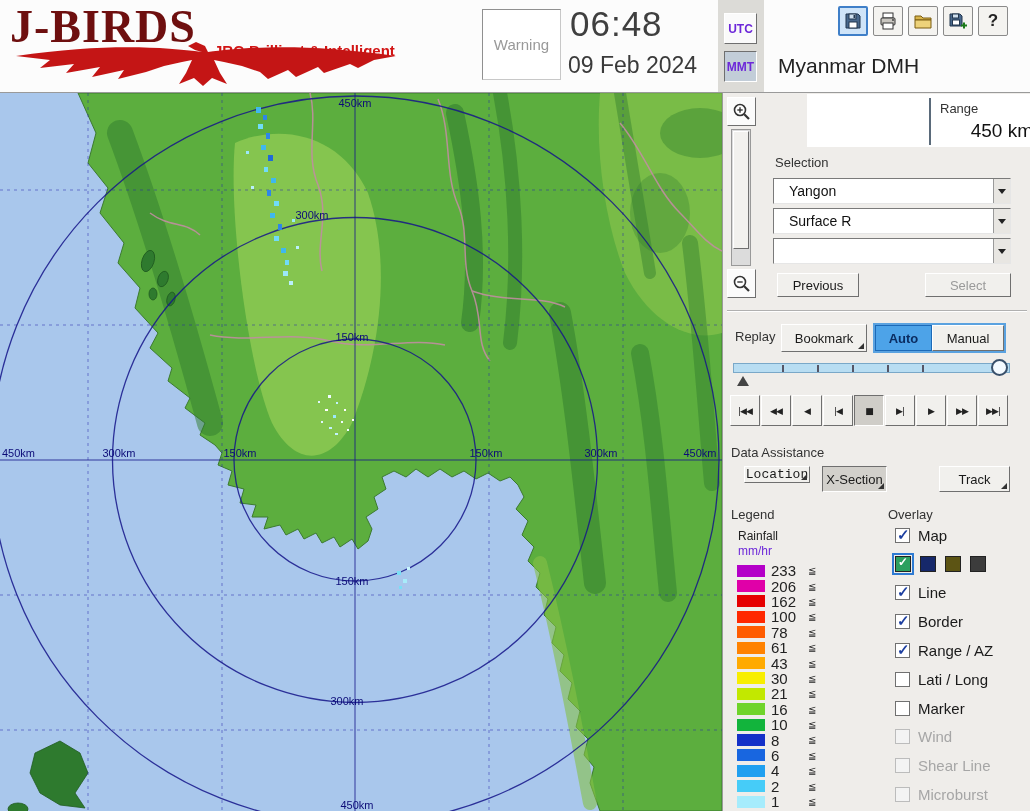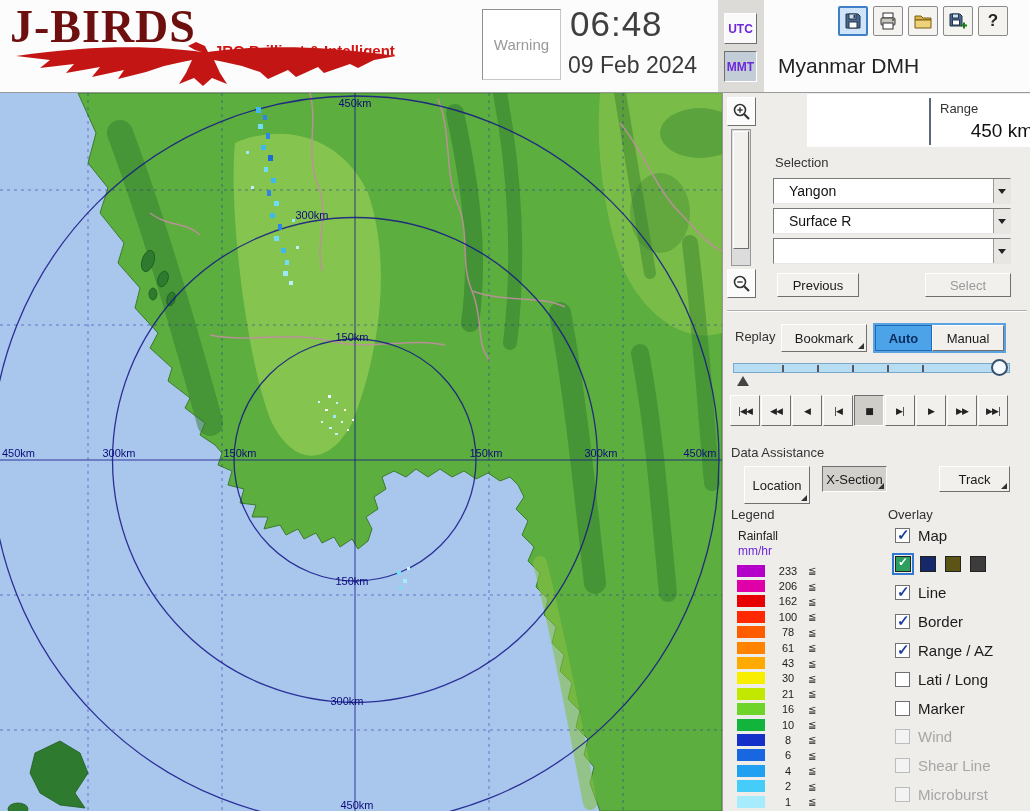--- a/index.html
+++ b/index.html
@@ -92,21 +92,21 @@
   .pb-row { position:absolute; left:7px; top:302px; display:flex; gap:1px; }
   .pb-btn { width:30px; height:31px; background:#f1f0ed; border:1px solid;
             border-color:#fff #6f6f6f #6f6f6f #fff; font-family:"DejaVu Sans",sans-serif;
             font-size:9px; letter-spacing:-1px; display:flex; align-items:center; justify-content:center;
             cursor:pointer; color:#222; overflow:hidden; }
   .pb-btn.pressed { border-color:#6f6f6f #fff #fff #6f6f6f; background:#cfcdc8; }
 
   .legend-rows { position:absolute; left:14px; top:470px; }
   .lrow { height:15.4px; display:flex; align-items:center; }
   .lsw { width:28px; height:12px; }
-  .lv { width:34px; text-align:center; font-size:11px; color:#222; margin-left:6px; }
+  .lv { width:34px; text-align:left; font-size:15px; color:#222; margin-left:6px; }
   .lop { margin-left:3px; font-size:10px; color:#222; font-family:"DejaVu Sans",sans-serif; }
 
   .ov-rows { position:absolute; left:172px; top:428px; width:134px; }
   .ov-row { height:28.8px; display:flex; align-items:center; }
   .cb { width:15px; height:15px; background:#fff; border:1px solid #707070; position:relative; flex:none; }
   .cb.checked::after { content:"✓"; position:absolute; left:1px; top:-3px; color:#1d3fa0;
                        font-weight:bold; font-size:15px; }
   .cb.disabled { border-color:#bcbcbc; background:#f3f3f3; }
   .ov-label { margin-left:8px; font-size:15px; color:#1a1a1a; white-space:nowrap; }
   .ov-row.disabled .ov-label { color:#a6a6a6; }
@@ -376,21 +376,21 @@
       <button class="pb-btn">◀</button>
       <button class="pb-btn">|◀</button>
       <button class="pb-btn pressed">■</button>
       <button class="pb-btn">▶|</button>
       <button class="pb-btn">▶</button>
       <button class="pb-btn">▶▶</button>
       <button class="pb-btn">▶▶|</button>
     </div>
 
     <div class="abs sec-label" style="left:8px; top:352px;">Data Assistance</div>
-    <button class="btn3d corner" style="left:21px; top:373px; width:66px; height:38px;">Location</button>
+    <button class="btn3d corner" style="left:21px; top:373px; width:66px; height:17px;font-family:Liberation Mono, monospace;">Location</button>
     <button class="btn3d corner pressed" style="left:99px; top:373px; width:65px; height:26px;">X-Section</button>
     <button class="btn3d corner" style="left:216px; top:373px; width:71px; height:26px;">Track</button>
 
     <div class="abs sec-label" style="left:8px; top:414px;">Legend</div>
     <div class="abs" style="left:15px; top:436px; font-size:12px; color:#222;">Rainfall</div>
     <div class="abs" style="left:15px; top:451px; font-size:12px; color:#6d28d9;">mm/hr</div>
     <div class="legend-rows">
       <div class="lrow">
           <span class="lsw" style="background-color: rgb(180, 0, 200);"></span>
           <span class="lv">233</span>

